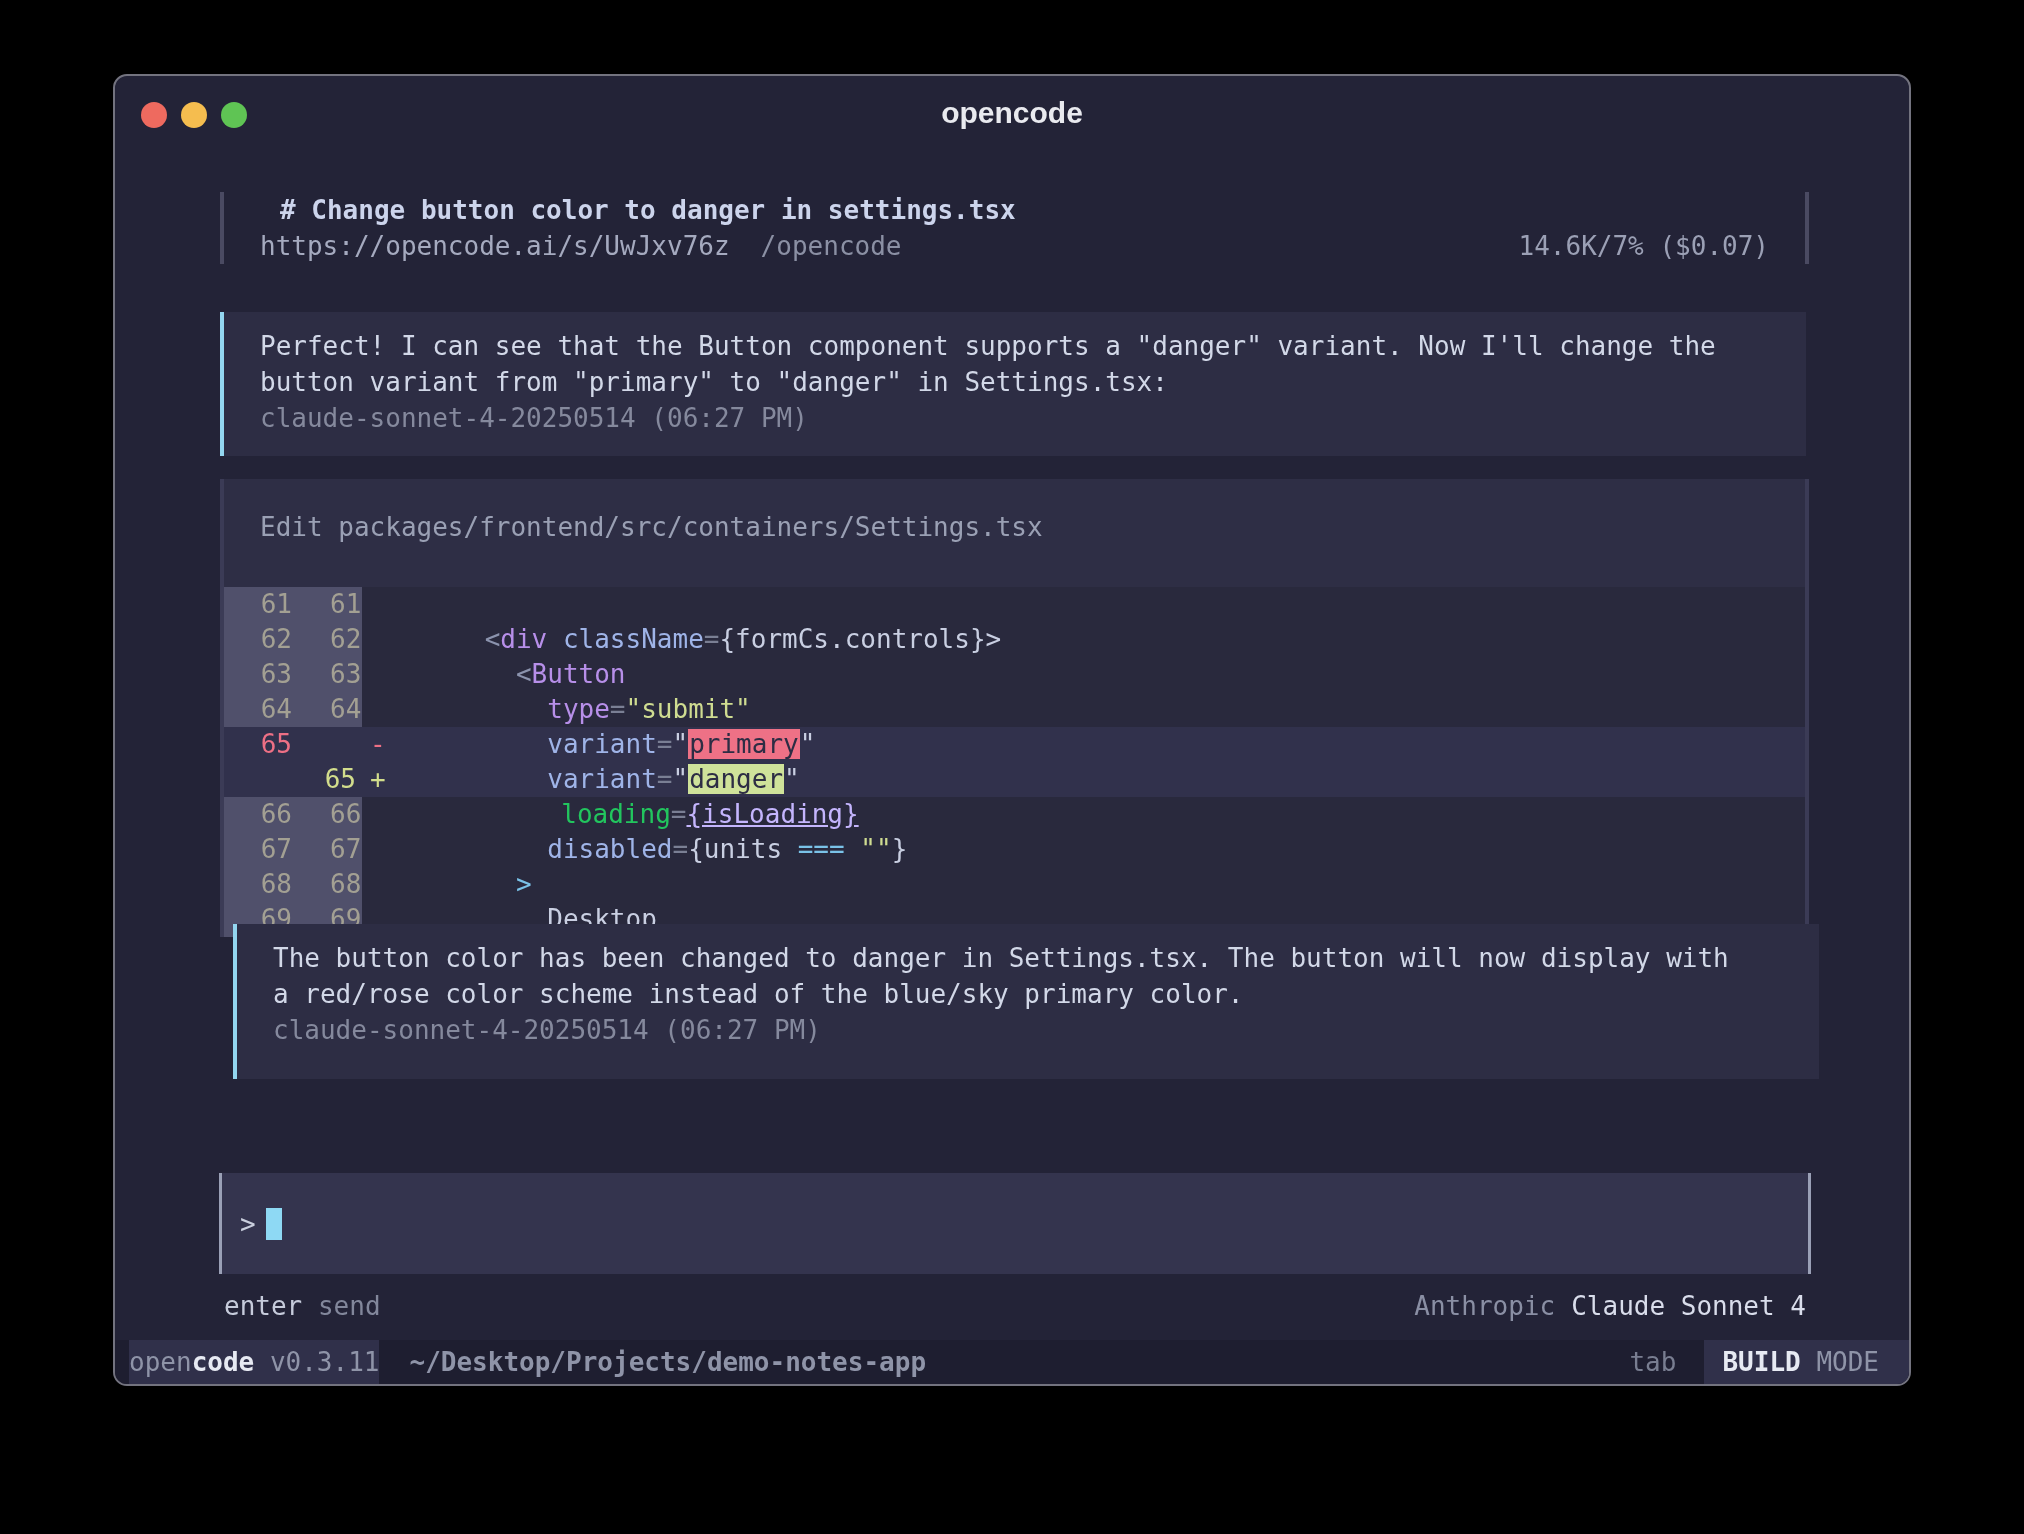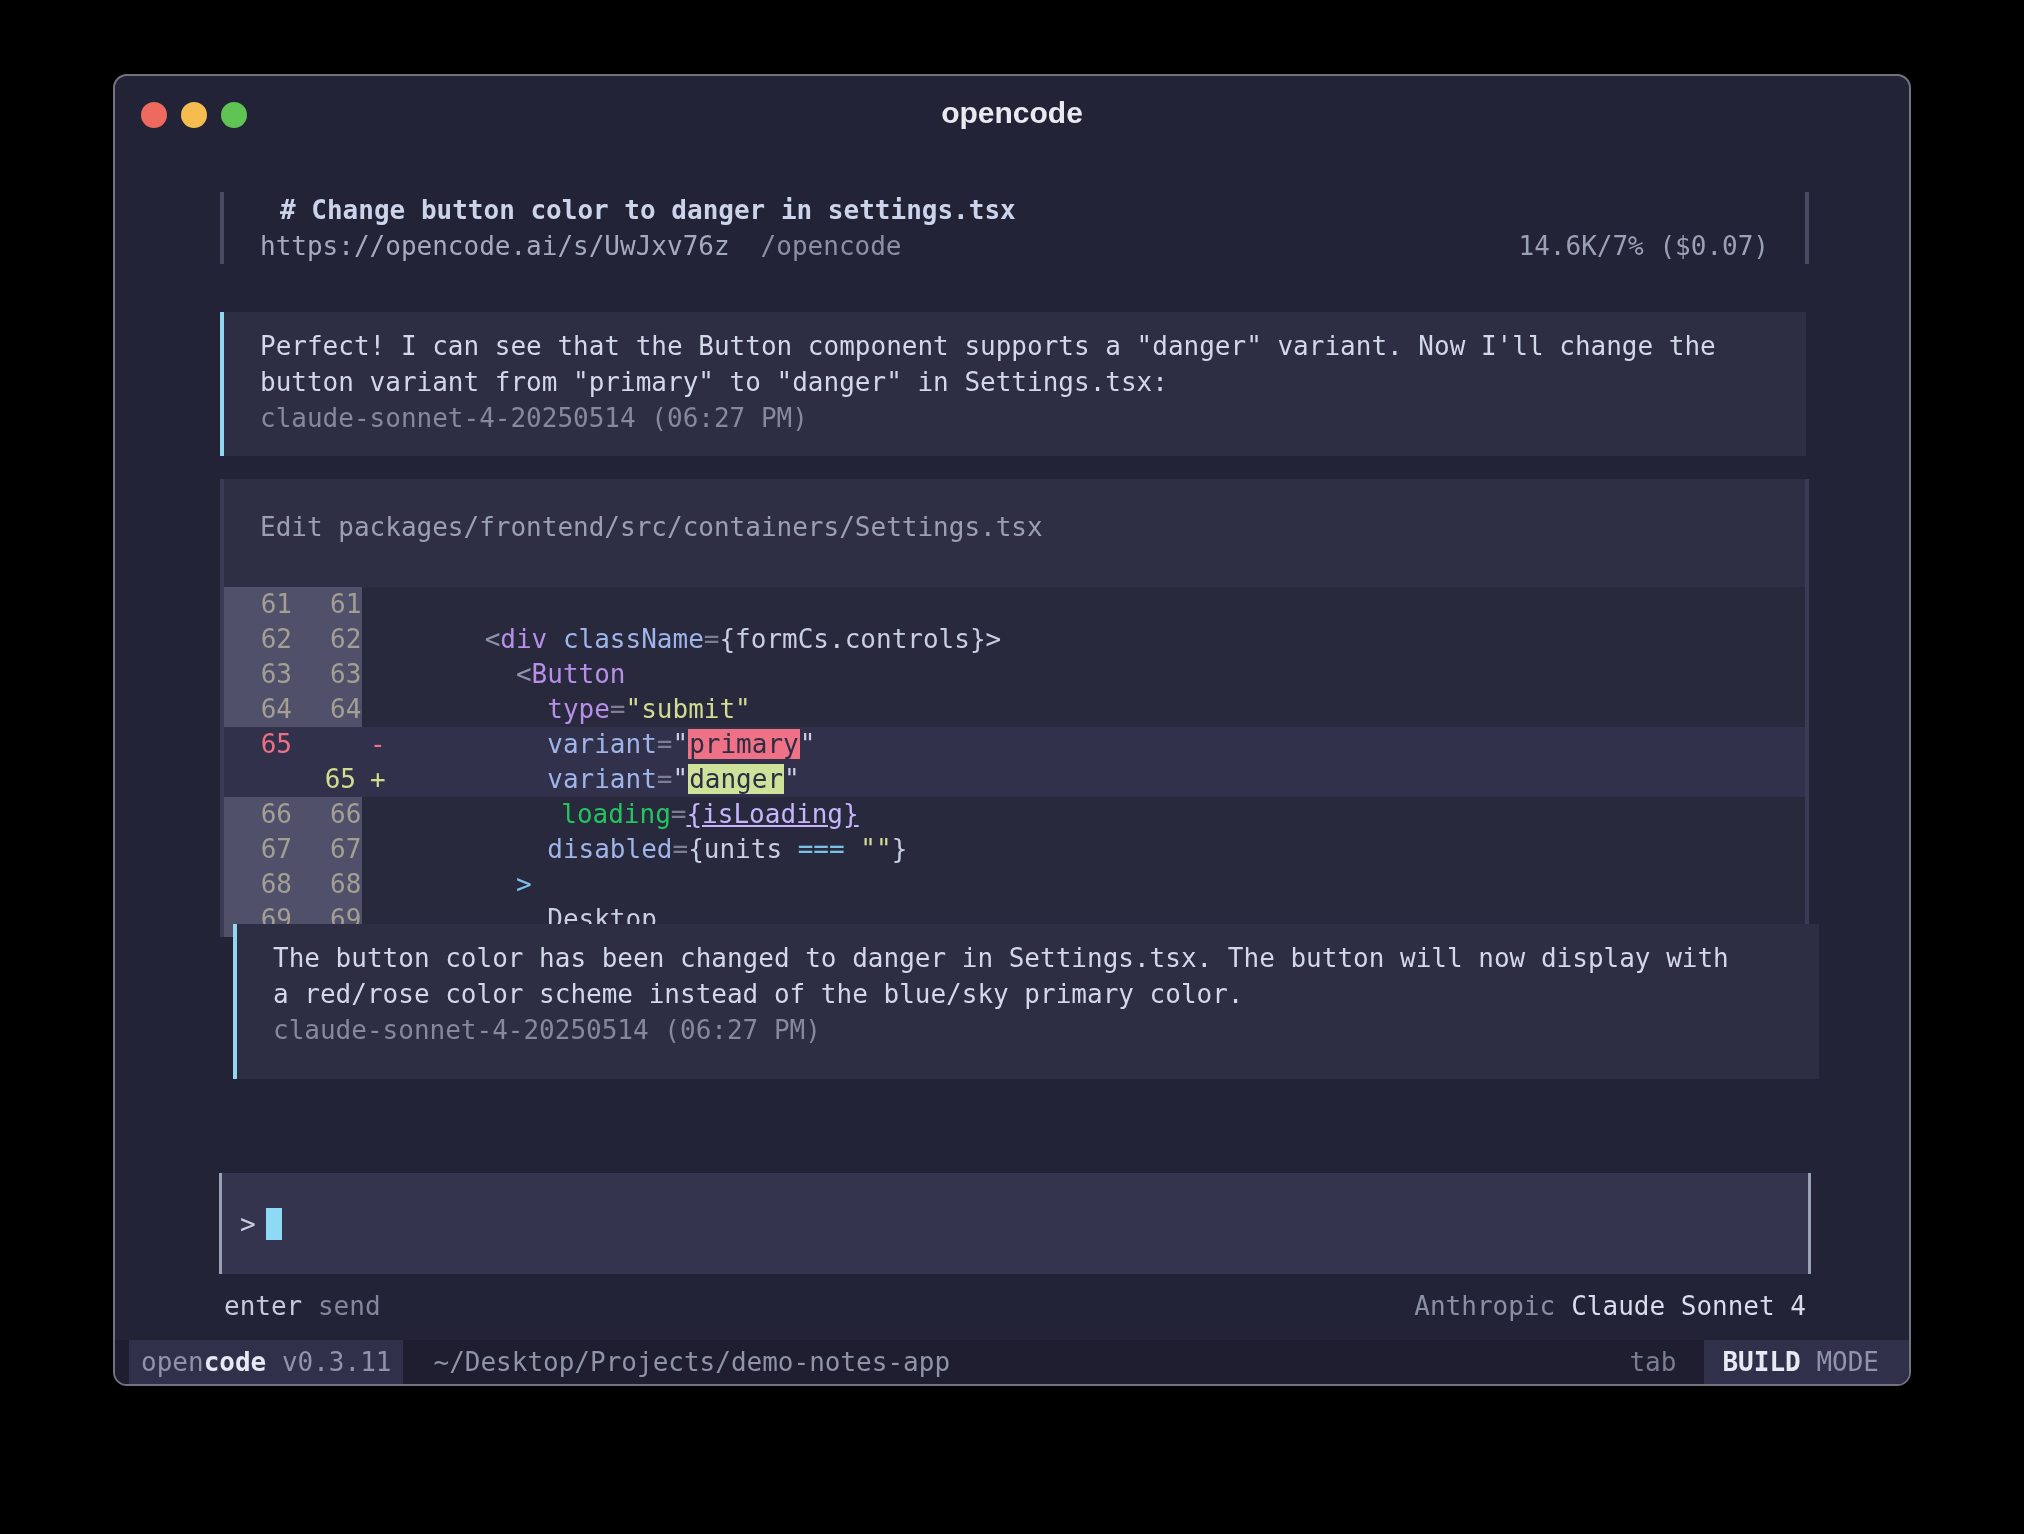--- a/index.html
+++ b/index.html
@@ -60,24 +60,24 @@
   .hints { position:absolute; left:109px; top:1212px; width:1582px; display:flex; line-height:36px; }
   .hint-key { color:#c6cbdb; }
   .hint-label { color:#82879b; }
   .hints-spacer { flex:1; }
   .model-provider { color:#8a8fa4; }
   .model-name { color:#d9ddeb; margin-left:16px; }
 
   
   .statusbar { position:absolute; left:0; bottom:0; width:100%; height:44px; background:#1e1e30;
     display:flex; align-items:stretch; line-height:44px; }
-  .brand-chip { background:#30304a; margin-left:14px; padding:0 12px; }
+  .brand-chip { background:#30304a; margin-left:14px; padding:0 0; }
   .dim { color:#8f94a8; }
   .bright { color:#e7eaf3; font-weight:bold; }
-  .cwd { color:#8f94a8; margin-left:30px; }
+  .cwd { color:#8f94a8; margin-left:30px;font-weight:bold; }
   .sb-spacer { flex:1; }
   .tab-hint { color:#797e91; margin-right:28px; }
   .mode-chip { background:#30304a; padding:0 30px 0 18px; }
 </style>
 </head>
 <body>
 
 <div class="window">
 
   <div class="titlebar">

